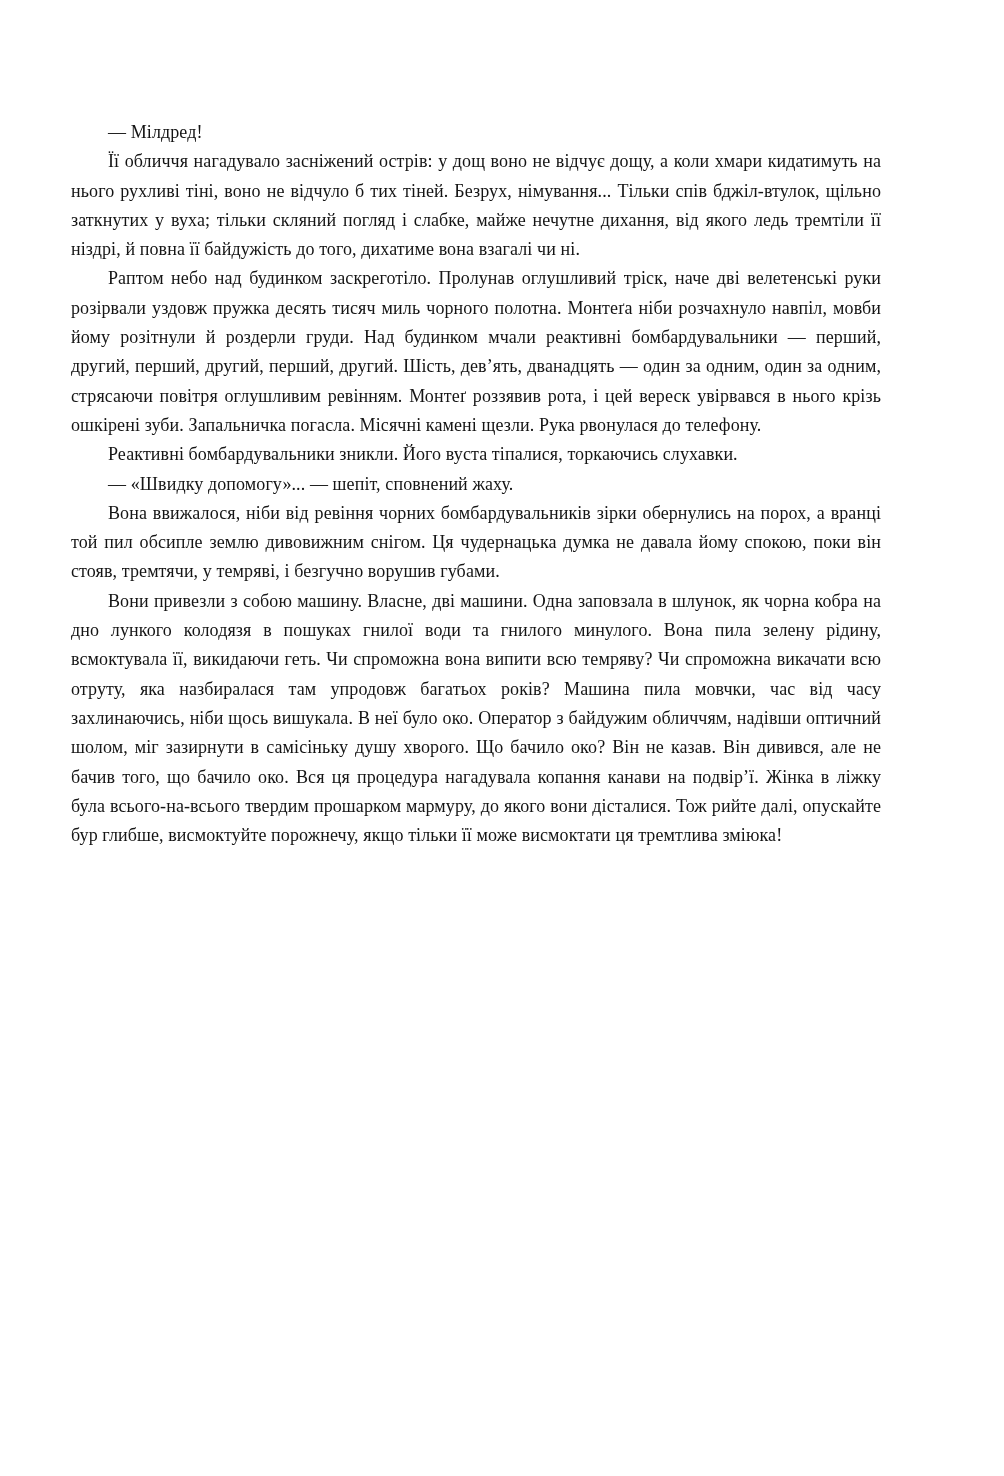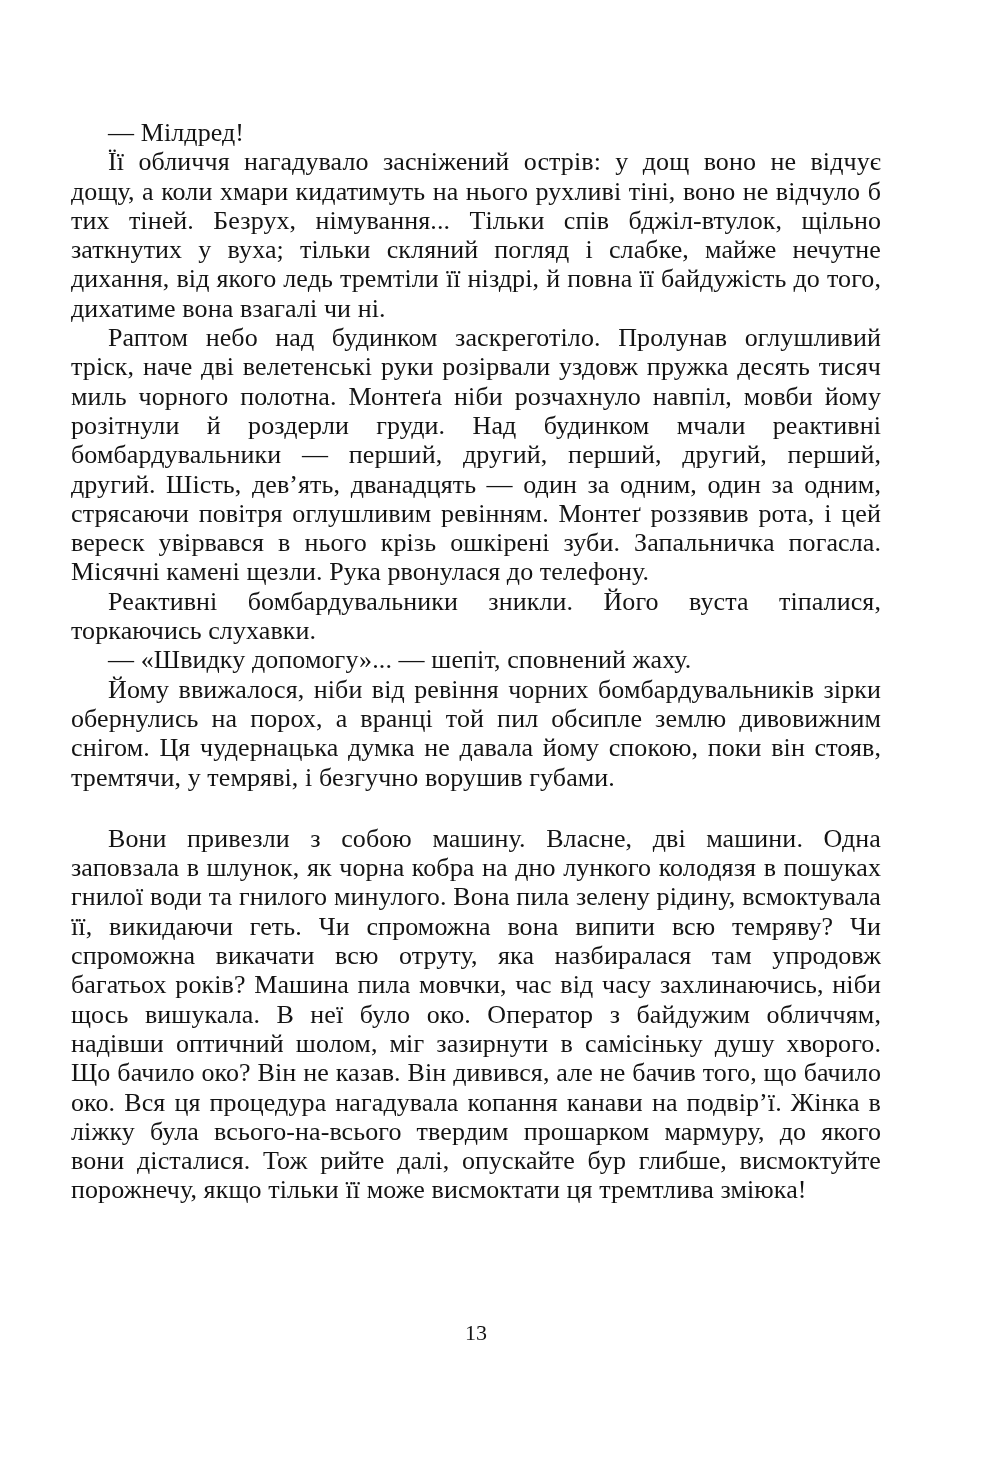--- a/index.html
+++ b/index.html
@@ -15,31 +15,30 @@
       overflow: hidden;
       font-family: "Liberation Serif", "DejaVu Serif", serif;
       color: #141414;
     }
     .text-block {
       position: absolute;
       left: 71px;
       top: 118px;
       width: 810px;
       text-align: justify;
-      font-size: 26px;
+      font-size: 18px;
       line-height: 29.3px;
       letter-spacing: 0.1px;
     }
     .text-block p {
       margin: 0;
       padding: 0;
       text-indent: 37px;
     }
     .text-block p.section-start {
-      margin-top: 32px;
     }
     .page-number {
       position: absolute;
       left: 71px;
       top: 1320px;
       width: 810px;
       text-align: center;
       font-size: 22px;
       line-height: 26px;
     }
@@ -47,17 +46,16 @@
 </head>
 <body>
 
 <div class="page">
   <div class="text-block">
     <p>— Мілдред!</p>
     <p>Її обличчя нагадувало засніжений острів: у дощ воно не відчує дощу, а коли хмари кидатимуть на нього рухливі тіні, воно не відчуло б тих тіней. Безрух, німування... Тільки спів бджіл-втулок, щільно заткнутих у вуха; тільки скляний погляд і слабке, майже нечутне дихання, від якого ледь тремтіли її ніздрі, й повна її байдужість до того, дихатиме вона взагалі чи ні.</p>
     <p>Раптом небо над будинком заскреготіло. Пролунав оглушливий тріск, наче дві велетенські руки розірвали уздовж пружка десять тисяч миль чорного полотна. Монтеґа ніби розчахнуло навпіл, мовби йому розітнули й роздерли груди. Над будинком мчали реактивні бомбардувальники — перший, другий, перший, другий, перший, другий. Шість, дев’ять, дванадцять — один за одним, один за одним, стрясаючи повітря оглушливим ревінням. Монтеґ роззявив рота, і цей вереск увірвався в нього крізь ошкірені зуби. Запальничка погасла. Місячні камені щезли. Рука рвонулася до телефону.</p>
     <p>Реактивні бомбардувальники зникли. Його вуста тіпалися, торкаючись слухавки.</p>
     <p>— «Швидку допомогу»... — шепіт, сповнений жаху.</p>
-    <p>Йому ввижалося, ніби від ревіння чорних бомбардувальників зірки обернулись на порох, а вранці той пил обсипле землю дивовижним снігом. Ця чудернацька думка не давала йому спокою, поки він стояв, тремтячи, у темряві, і безгучно ворушив губами.</p>
+    <p>Вона ввижалося, ніби від ревіння чорних бомбардувальників зірки обернулись на порох, а вранці той пил обсипле землю дивовижним снігом. Ця чудернацька думка не давала йому спокою, поки він стояв, тремтячи, у темряві, і безгучно ворушив губами.</p>
     <p class="section-start">Вони привезли з собою машину. Власне, дві машини. Одна заповзала в шлунок, як чорна кобра на дно лункого колодязя в пошуках гнилої води та гнилого минулого. Вона пила зелену рідину, всмоктувала її, викидаючи геть. Чи спроможна вона випити всю темряву? Чи спроможна викачати всю отруту, яка назбиралася там упродовж багатьох років? Машина пила мовчки, час від часу захлинаючись, ніби щось вишукала. В неї було око. Оператор з байдужим обличчям, надівши оптичний шолом, міг зазирнути в самісіньку душу хворого. Що бачило око? Він не казав. Він дивився, але не бачив того, що бачило око. Вся ця процедура нагадувала копання канави на подвір’ї. Жінка в ліжку була всього-на-всього твердим прошарком мармуру, до якого вони дісталися. Тож рийте далі, опускайте бур глибше, висмоктуйте порожнечу, якщо тільки її може висмоктати ця тремтлива зміюка!</p>
   </div>
-  <div class="page-number">13</div>
 </div>
 
 </body></html>

